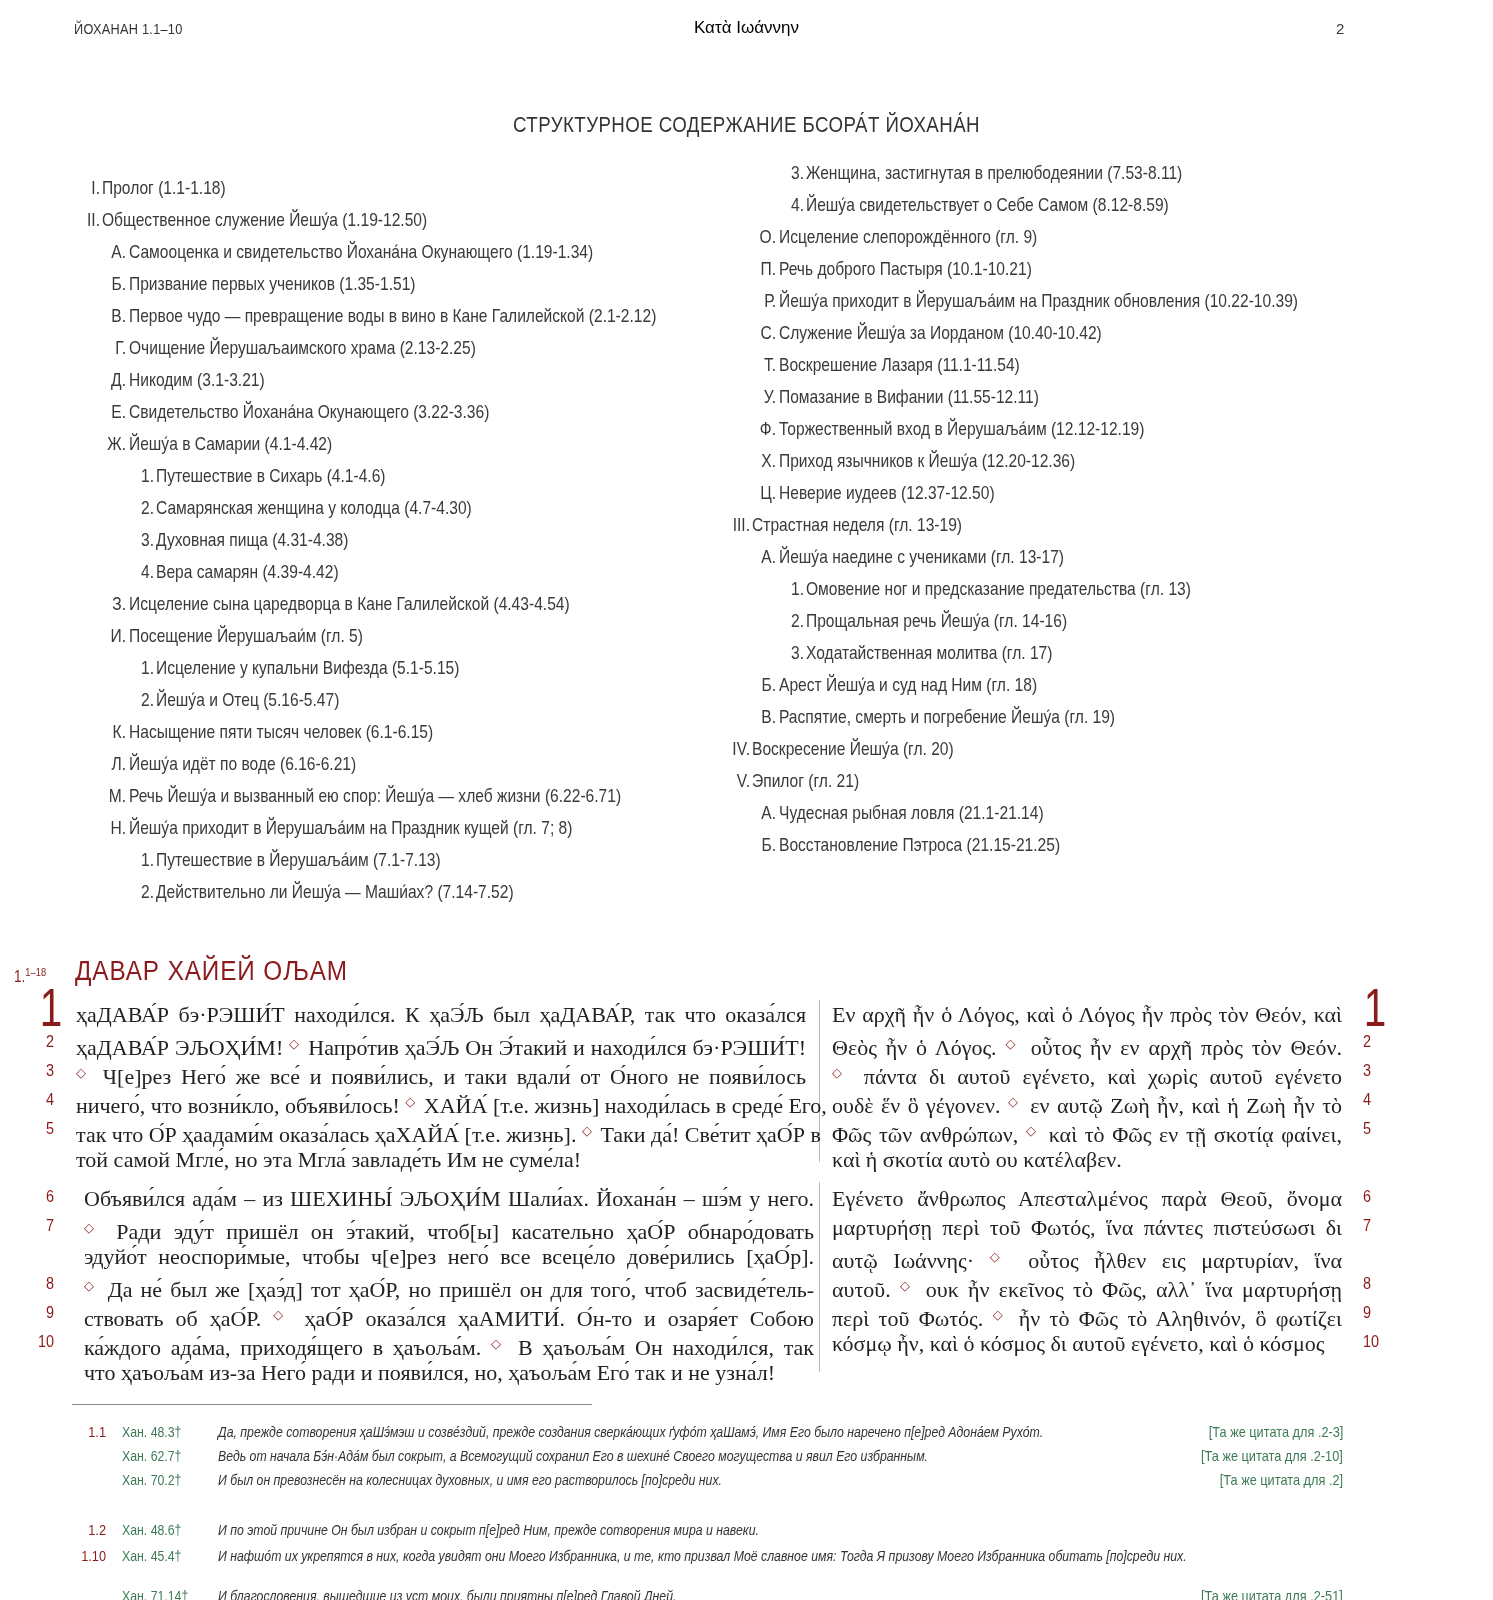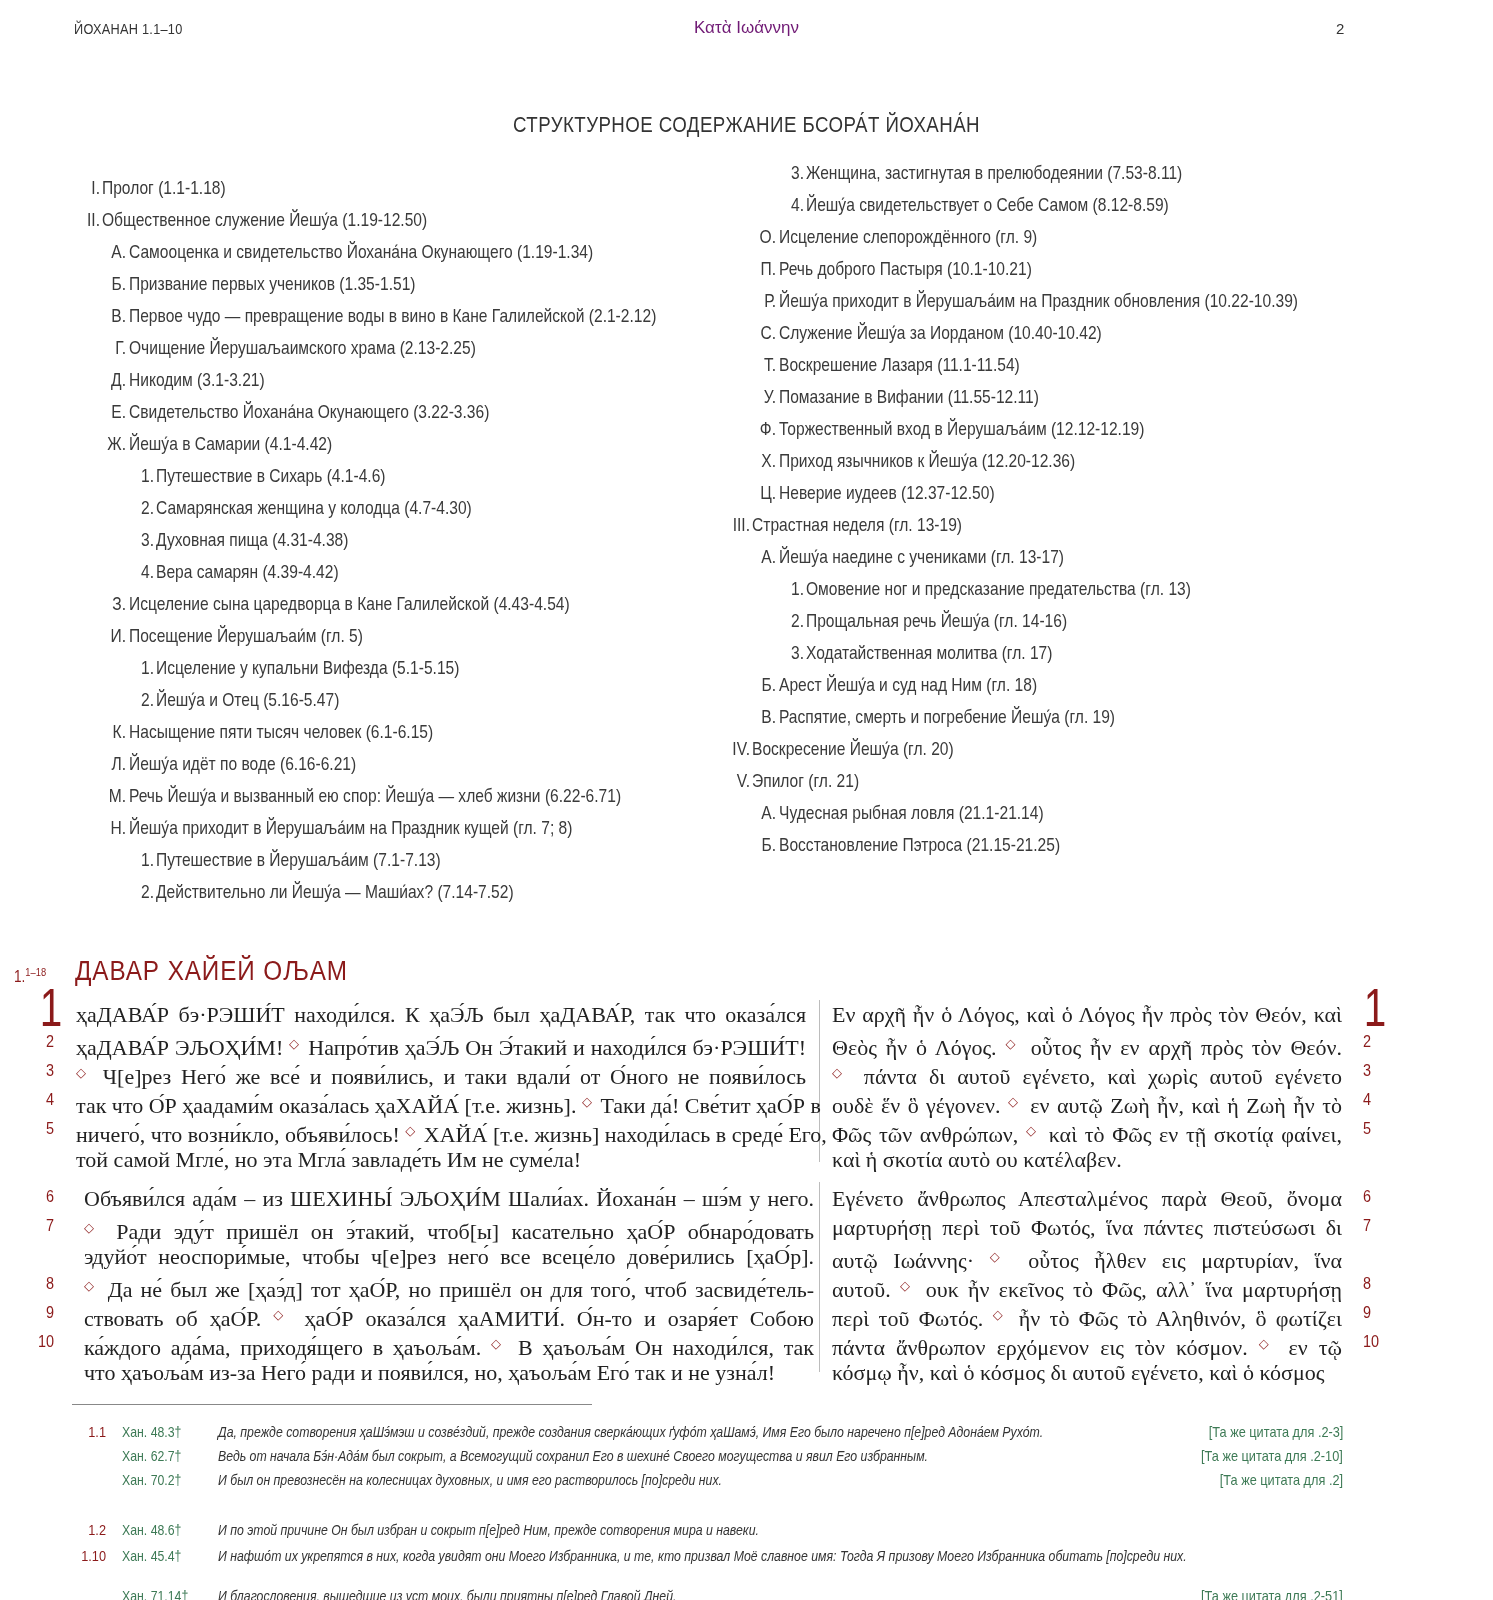--- a/index.html
+++ b/index.html
@@ -3,21 +3,21 @@
 <meta charset="utf-8">
 <style>
   * { box-sizing: border-box; margin: 0; padding: 0; }
   html, body { background: #ffffff; }
   body {
     width: 1493px; height: 1600px; position: relative; overflow: hidden;
     font-family: "Liberation Sans", sans-serif; color: #2a2a2a;
   }
   .running-head { position: absolute; top: 18px; left: 0; width: 1493px; height: 24px; }
   .rh-left { position: absolute; left: 74px; top: 2px; font-size: 15px; letter-spacing: 0.3px; color: #333; transform: scaleX(0.85); transform-origin: left; }
-  .rh-center { position: absolute; left: 0; width: 1493px; text-align: center; top: 0; font-size: 17px; color: #701a75; }
+  .rh-center { position: absolute; left: 0; width: 1493px; text-align: center; top: 0; font-size: 17px; color: #000000; }
   .rh-right { position: absolute; left: 1336px; top: 2px; font-size: 15px; color: #333; }
 
   .toc-title { position: absolute; top: 112px; left: 0; width: 1493px; text-align: center;
     font-size: 22px; letter-spacing: 0.5px; color: #333; transform: scaleX(0.85); }
 
   .toc-col { position: absolute; }
   .toc-col.left { left: 70px; top: 172px; }
   .toc-col.right { left: 720px; top: 157px; }
   .toc-item { position: relative; height: 32px; line-height: 32px; font-size: 19px; color: #3a3a3a; white-space: nowrap; }
   .toc-item .mark { position: absolute; text-align: right; width: 40px; transform: scaleX(0.82); transform-origin: right; }
@@ -258,22 +258,22 @@
 <div class="chap-num" style="left:1360px; top:980px;">1</div>
 
 <div class="col-rule" style="top:1000px; height:162px;"></div>
 <div class="col-rule" style="top:1182px; height:190px;"></div>
 
 <div class="text-col ru-col">
   <div class="para p1" id="ru-p1" style="width:730px;">
       <span class="para-line">  ҳаДАВА́Р бэ·РЭШИ́Т находи́лся. К ҳаЭ́Љ был ҳаДАВА́Р, так что оказа́лся</span>
       <span class="para-line">ҳаДАВА́Р ЭЉОҲИ́М!  <span class="diamond">◇</span> Напро́тив ҳаЭ́Љ Он Э́такий и находи́лся бэ·РЭШИ́Т!</span>
       <span class="para-line"><span class="diamond">◇</span> Ч[е]рез Него́ же все́ и появи́лись, и таки вдали́ от О́ного не появи́лось</span>
+      <span class="para-line">ничего́, что возни́кло, объяви́лось!  <span class="diamond">◇</span> ХАЙА́ [т.е. жизнь] находи́лась в среде́ Его,</span>
       <span class="para-line">так что О́Р ҳаадами́м оказа́лась ҳаХАЙА́ [т.е. жизнь].  <span class="diamond">◇</span> Таки да́! Све́тит ҳаО́Р в</span>
-      <span class="para-line">ничего́, что возни́кло, объяви́лось!  <span class="diamond">◇</span> ХАЙА́ [т.е. жизнь] находи́лась в среде́ Его,</span>
       <span class="para-line last">той самой Мгле́, но эта Мгла́ завладе́ть Им не суме́ла!</span>
     </div>
   <div class="para p2" id="ru-p2" style="width:730px;margin-left:8px;">
       <span class="para-line">  Объяви́лся ада́м – из ШЕХИНЫ́ ЭЉОҲИ́М Шали́ах. Йохана́н – шэ́м у него.</span>
       <span class="para-line"><span class="diamond">◇</span> Ради эду́т пришёл он э́такий, чтоб[ы] касательно ҳаО́Р обнаро́довать</span>
       <span class="para-line">эдуйо́т неоспори́мые, чтобы ч[е]рез него́ все всеце́ло дове́рились [ҳаО́р].</span>
       <span class="para-line"><span class="diamond">◇</span> Да не́ был же [ҳаэ́д] тот ҳаО́Р, но пришёл он для того́, чтоб засвиде́тель-</span>
       <span class="para-line">ствовать об ҳаО́Р.  <span class="diamond">◇</span> ҳаО́Р оказа́лся ҳаАМИТИ́. О́н-то и озаря́ет Собою</span>
       <span class="para-line">ка́ждого ада́ма, приходя́щего в ҳаъоља́м.  <span class="diamond">◇</span> В ҳаъоља́м Он находи́лся, так</span>
       <span class="para-line last">что ҳаъоља́м из-за Него́ ради и появи́лся, но, ҳаъоља́м Его́ так и не узна́л!</span>
@@ -288,21 +288,20 @@
       <span class="para-line">ουδὲ ἕν ὃ γέγονεν. <span class="diamond">◇</span> εν αυτῷ Ζωὴ ἦν, καὶ ἡ Ζωὴ ἦν τὸ</span>
       <span class="para-line">Φῶς τῶν ανθρώπων, <span class="diamond">◇</span> καὶ τὸ Φῶς εν τῇ σκοτίᾳ φαίνει,</span>
       <span class="para-line last">καὶ ἡ σκοτία αυτὸ ου κατέλαβεν.</span>
     </div>
   <div class="para p2" id="gr-p2" style="width:510px;">
       <span class="para-line">  Εγένετο ἄνθρωπος Απεσταλμένος παρὰ Θεοῦ, ὄνομα</span>
       <span class="para-line">μαρτυρήσῃ περὶ τοῦ Φωτός, ἵνα πάντες πιστεύσωσι δι</span>
       <span class="para-line">αυτῷ Ιωάννης· <span class="diamond">◇</span> οὗτος ἦλθεν εις μαρτυρίαν, ἵνα</span>
       <span class="para-line">αυτοῦ. <span class="diamond">◇</span> ουκ ἦν εκεῖνος τὸ Φῶς, αλλ᾽ ἵνα μαρτυρήσῃ</span>
       <span class="para-line">περὶ τοῦ Φωτός. <span class="diamond">◇</span> ἦν τὸ Φῶς τὸ Αληθινόν, ὃ φωτίζει</span>
-      <span class="para-line">πάντα ἄνθρωπον ερχόμενον εις τὸν κόσμον. <span class="diamond">◇</span> εν τῷ</span>
       <span class="para-line last">κόσμῳ ἦν, καὶ ὁ κόσμος δι αυτοῦ εγένετο, καὶ ὁ κόσμος</span>
     </div>
 </div>
 
 <div id="vnums-left">
     <span class="vnum left" style="top: 1032px;">2</span>
     <span class="vnum left" style="top: 1061px;">3</span>
     <span class="vnum left" style="top: 1090px;">4</span>
     <span class="vnum left" style="top: 1119px;">5</span>
     <span class="vnum left" style="top: 1187px;">6</span>

